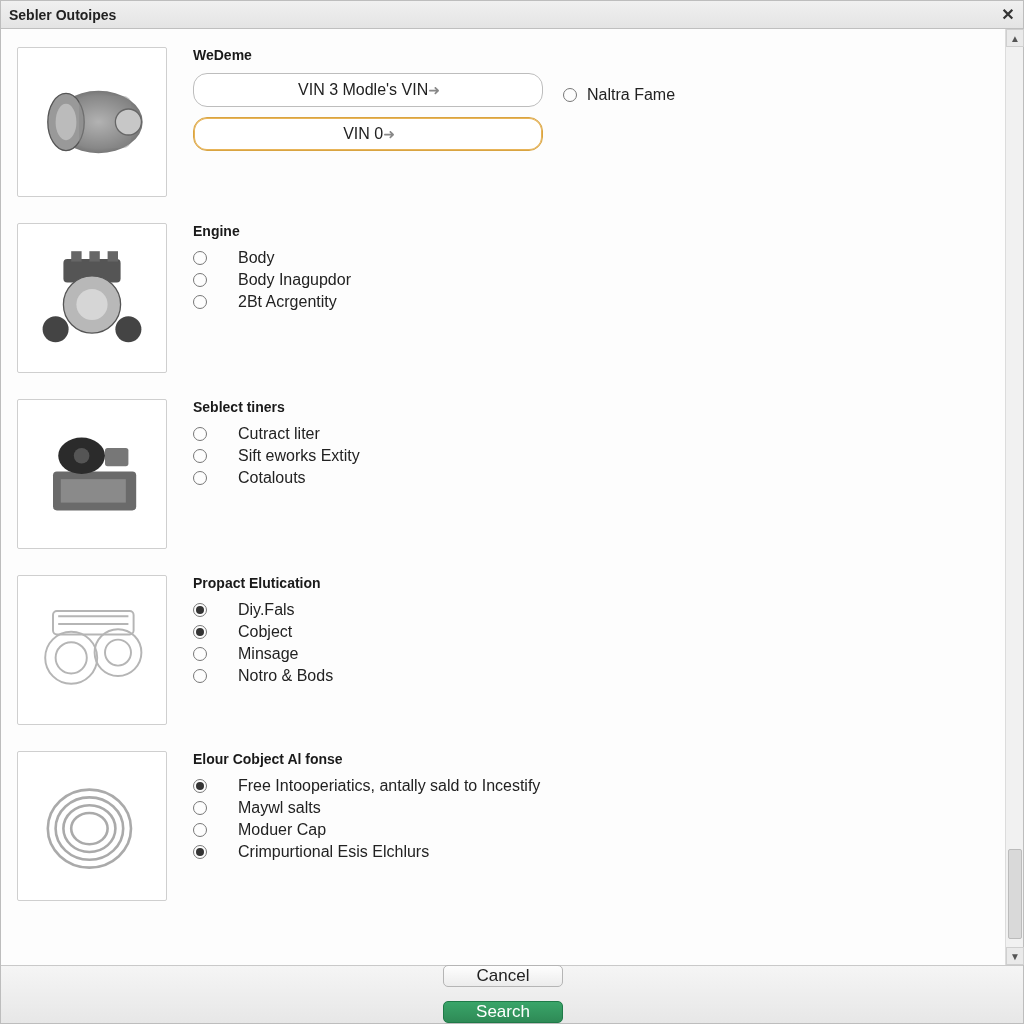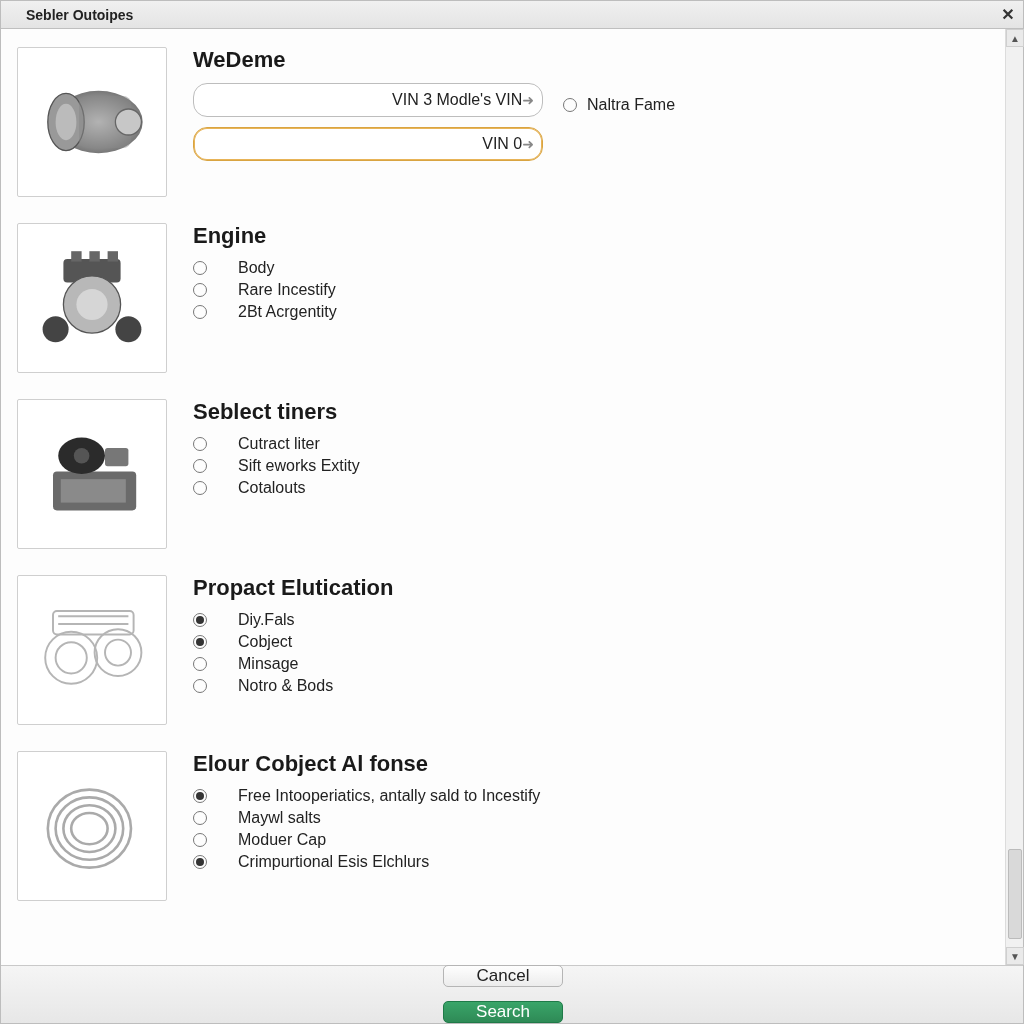--- a/index.html
+++ b/index.html
@@ -8,21 +8,21 @@
     width: 1024px; height: 1024px;
     background: linear-gradient(#f5f5f5,#ececec);
     border: 1px solid #bdbdbd;
     display: flex; flex-direction: column;
   }
   .titlebar {
     height: 28px;
     background: linear-gradient(#f0f0f0,#e4e4e4);
     border-bottom: 1px solid #bfbfbf;
     display: flex; align-items: center; justify-content: space-between;
-    padding: 0 6px 0 25px;
+    padding: 0 6px 0 8px;
     font-size: 14px; font-weight: bold; color: #222;
   }
   .close-x {
     width: 18px; height: 18px; cursor: pointer;
     display:flex;align-items:center;justify-content:center;
     font-size:16px; color:#333;
   }
   .content {
     flex: 1; position: relative;
     background: #fdfdfd;
@@ -51,27 +51,27 @@
 
   .section { display:flex; margin-bottom: 26px; }
   .thumb {
     width: 150px; height: 150px; flex: 0 0 150px;
     border: 1px solid #cfcfcf; background:#fff;
     display:flex;align-items:center;justify-content:center;
     border-radius:2px;
   }
   .thumb svg { width: 130px; height: 130px; }
   .sec-body { flex:1; padding-left: 26px; }
-  .sec-title { font-size: 22px; font-weight: bold; color:#1a1a1a; margin-bottom: 10px; }
+  .sec-title { font-size: 14px; font-weight: bold; color:#1a1a1a; margin-bottom: 10px; }
 
   .combo {
     width: 350px; height: 34px;
     border:1px solid #bdbdbd; border-radius:14px;
     background:#fff;
-    display:flex; align-items:center; justify-content:flex-end;
+    display:flex; align-items:center; justify-content:center;
     padding: 0 8px 0 10px; font-size:16px; color:#222;
     margin-bottom: 10px; cursor:pointer;
   }
   .combo.focused { border:1px solid #d9a441; box-shadow: 0 0 0 1px #e8b458 inset; }
   .combo .arrow { color:#888; font-size:14px; }
 
   .radio-row {
     display:flex; align-items:center; font-size:16px; color:#222;
     margin: 4px 0; cursor:pointer;gap:21px;
   }
@@ -168,21 +168,21 @@
           </svg>
         </div>
         <div class="sec-body">
           <div class="sec-title">Engine</div>
           <div class="radio-row">
               <span class="radio"></span>
               <span>Body</span>
             </div>
           <div class="radio-row">
               <span class="radio"></span>
-              <span>Rare Incestify</span>
+              <span>Body Inagupdor</span>
             </div>
           <div class="radio-row">
               <span class="radio"></span>
               <span>2Bt Acrgentity</span>
             </div>
         </div>
       </div>
 
       <div class="section">
         <div class="thumb">

